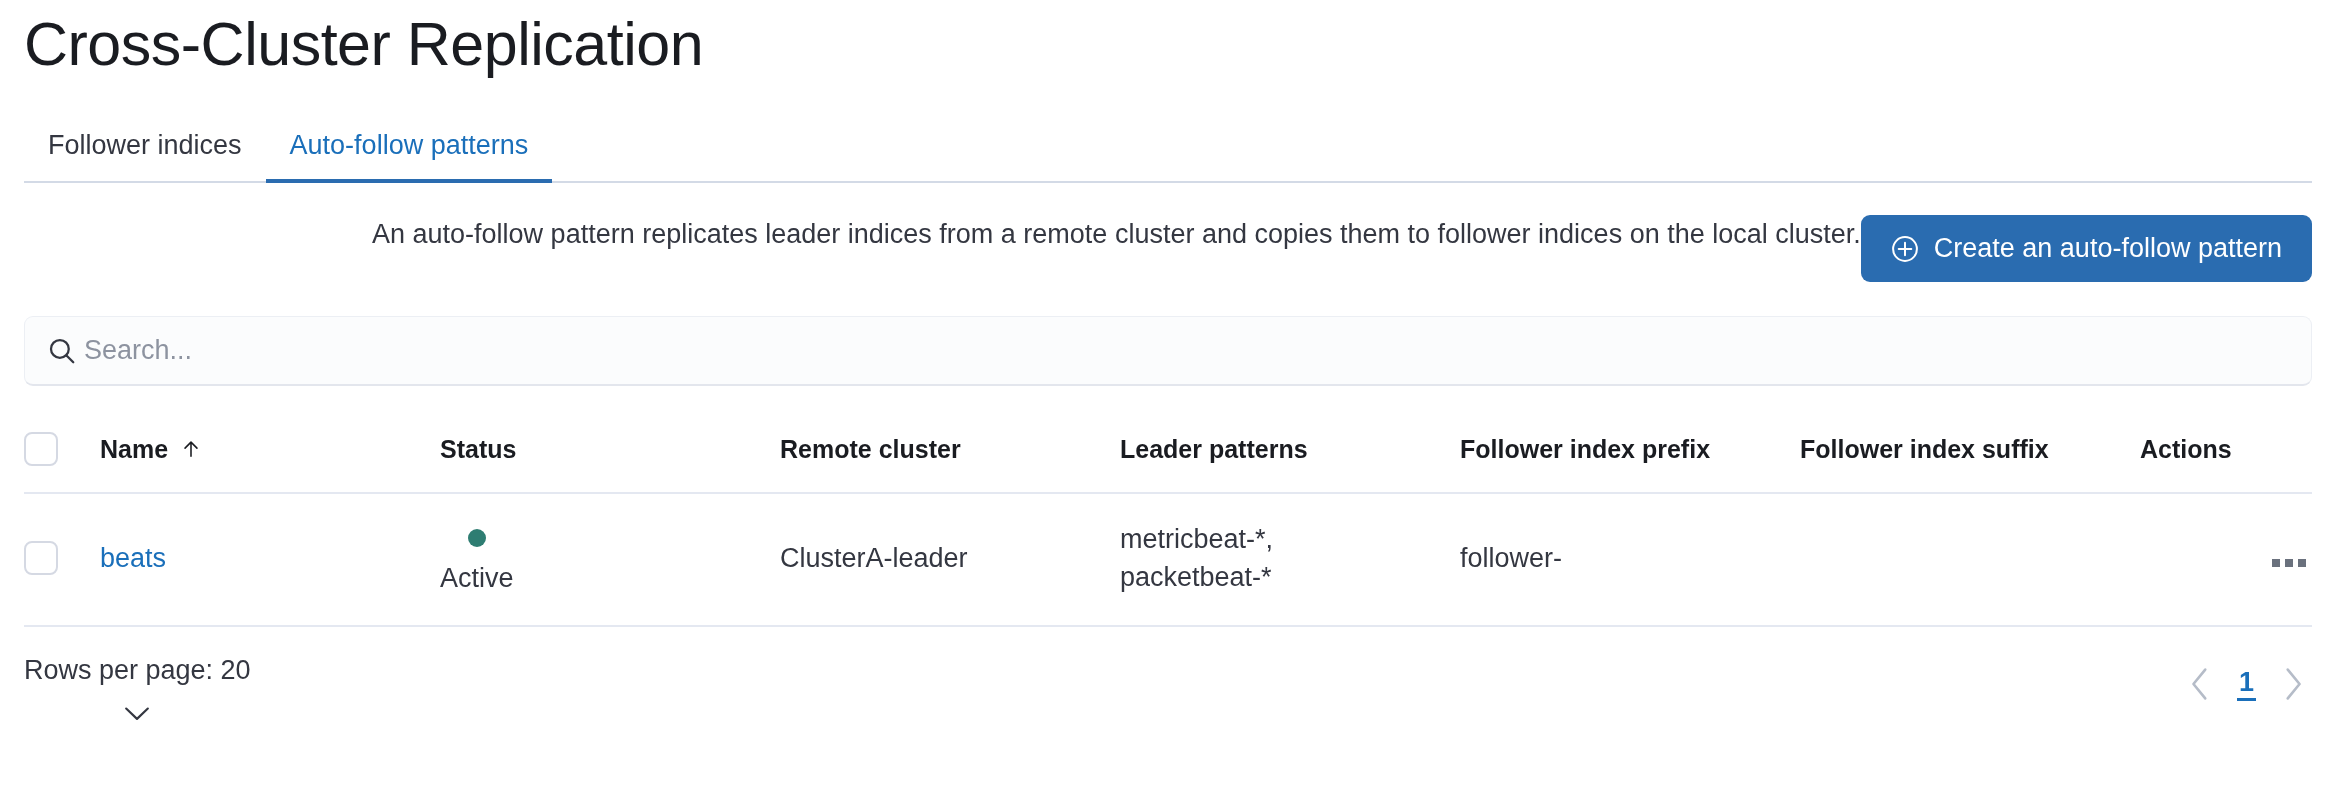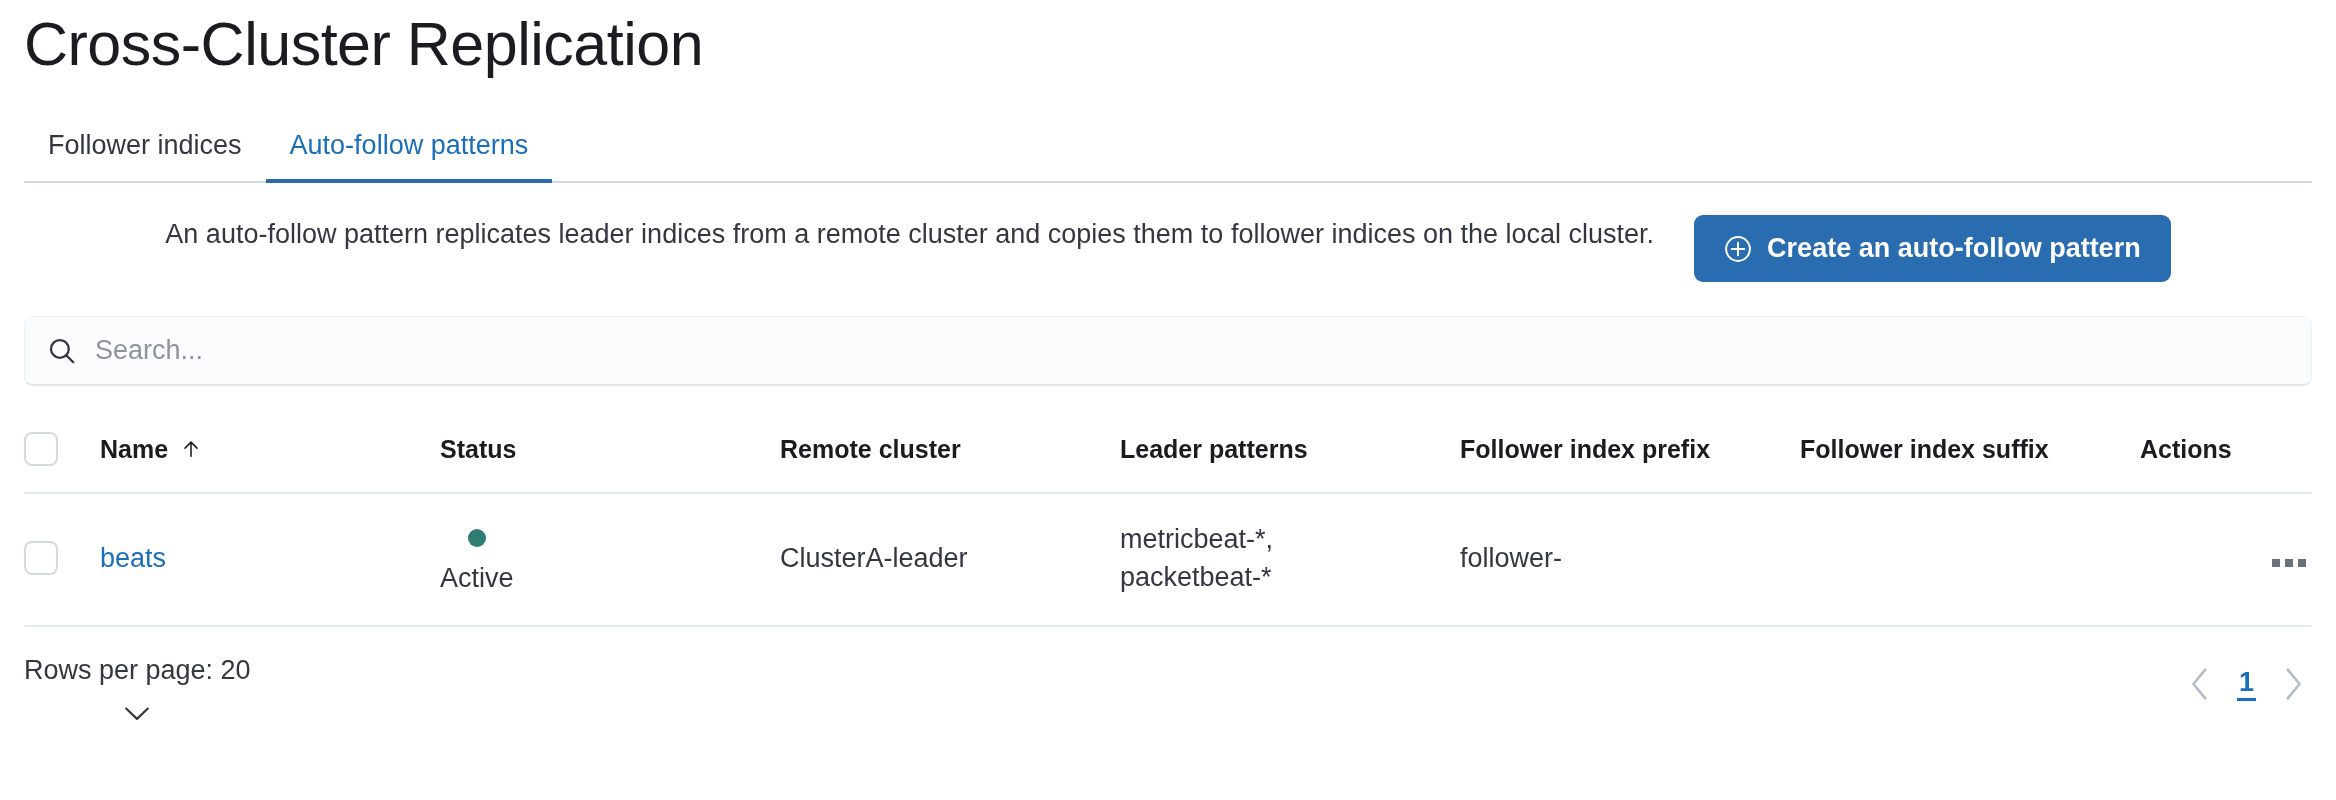--- a/index.html
+++ b/index.html
@@ -55,39 +55,38 @@
     position: absolute;
     left: 0; right: 0; bottom: -2px;
     height: 4px;
     background: #2a6cb0;
   }
 
   
   .desc-row {
     display: flex;
     align-items: flex-start;
-    justify-content: center;
+    justify-content: flex-end;
     margin-top: 32px;
-    gap: 40px;
   }
   .desc-text {
     font-size: 27px;
     line-height: 1.48;
     color: #343741;
     max-width: 1700px;
     font-weight: 400;
   }
   .create-btn {
     flex: 0 0 auto;
     background: #2a6cb0;
     color: #ffffff;
     border: none;
     border-radius: 9px;
     font-size: 27px;
-    font-weight: 700;
+    font-weight: 400;
     padding: 18px 30px;
     display: inline-flex;
     align-items: center;
     gap: 15px;
     cursor: pointer;
     white-space: nowrap;
     font-family: "Liberation Sans", sans-serif;
   }
   .create-btn .plus-circle {
     width: 28px; height: 28px;
@@ -99,21 +98,21 @@
   .search-bar {
     margin-top: 34px;
     height: 70px;
     background: #fbfcfd;
     border: 1px solid #eceff4;
     border-bottom: 2px solid #e3e6ed;
     border-radius: 9px;
     display: flex;
     align-items: center;
     padding: 0 22px;
-    gap: 18px;
+    gap: 7px;
   }
   .search-icon { width: 30px; height: 30px; flex: 0 0 auto; }
   .search-input {
     border: none;
     outline: none;
     background: transparent;
     font-size: 27px;
     color: #343741;
     width: 100%;
     font-family: "Liberation Sans", sans-serif;

